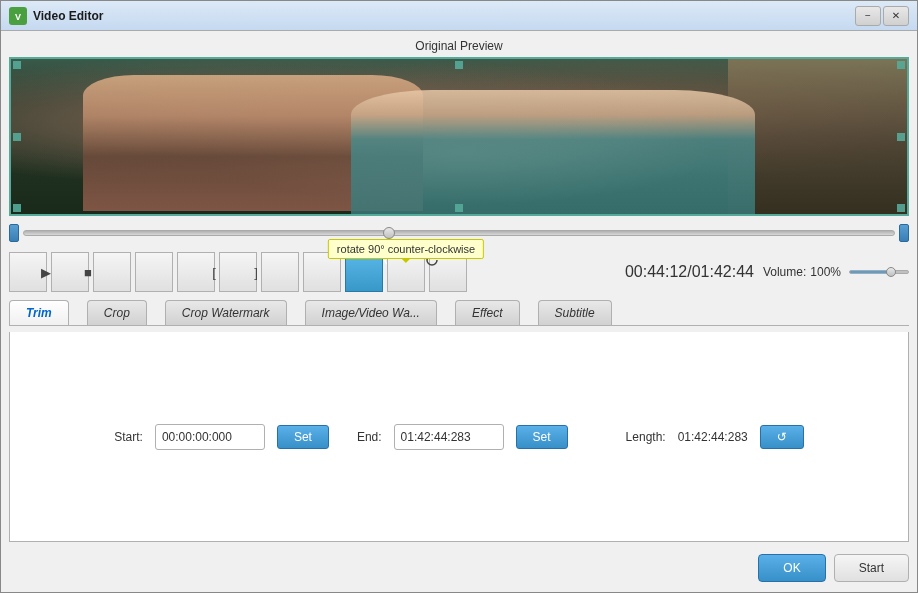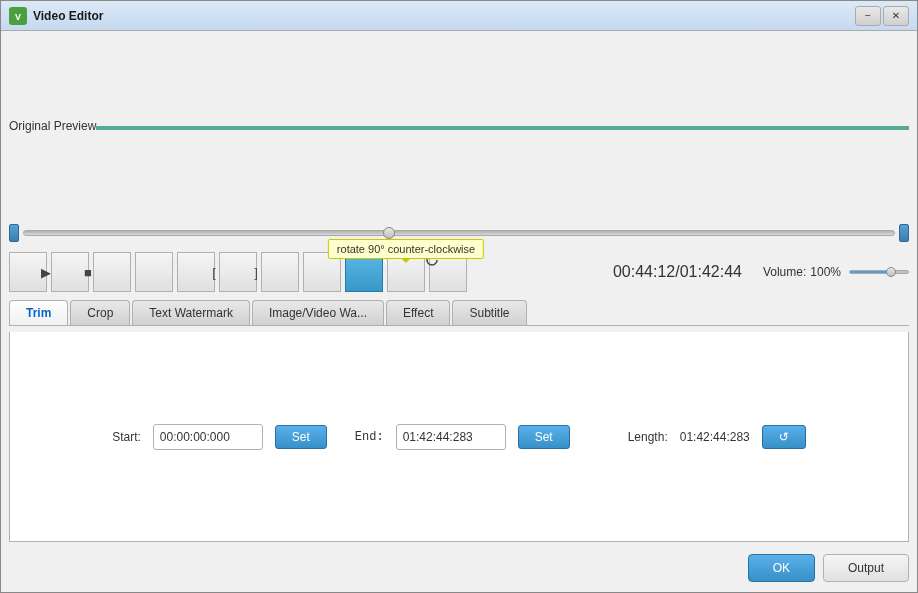--- a/index.html
+++ b/index.html
@@ -79,21 +79,21 @@
 
     
     .preview-section {
       display: flex;
       gap: 8px;
       flex: 1;
     }
     .preview-panel {
       flex: 1;
       display: flex;
-      flex-direction: row;
+      flex-direction: column;
       align-items: center;
     }
     .preview-label {
       font-size: 12px;
       color: #333;
       margin-bottom: 4px;
     }
     .preview-video {
       flex: 1;
       width: 100%;
@@ -338,23 +338,24 @@
       top: 100%;
       left: 50%;
       transform: translateX(-50%);
       border: 5px solid transparent;
       border-top-color: #c8c800;
     }
 
     
     .tabs-row {
       display: flex;
-      gap: 0;
+      gap: 16px;
       flex-shrink: 0;
       position: relative;
+      font-style: italic;
     }
     .tab {
       padding: 5px 16px;
       background: linear-gradient(to bottom, #e8e8e8, #d0d0d0);
       border: 1px solid #b0b0b0;
       border-bottom: none;
       cursor: pointer;
       font-size: 12px;
       color: #333;
       border-radius: 4px 4px 0 0;
@@ -555,56 +556,56 @@
       </div>
       <div class="ctrl-btn">
         <svg width="16" height="14" viewBox="0 0 16 14">
             <polygon points="1,7 6,2 6,12" fill="#444"></polygon>
             <polygon points="15,7 10,2 10,12" fill="#444"></polygon>
             <line x1="8" y1="1" x2="8" y2="13" stroke="#444" stroke-width="1" stroke-dasharray="2,2"></line>
           </svg>
       </div>
 
       <span class="time-display">00:44:12/01:42:44</span>
-      <span class="volume-label" style="margin-left:17px;">Volume:</span>
+      <span class="volume-label" style="margin-left:5px;">Volume:</span>
       <span class="volume-label">100%</span>
       <div class="volume-slider">
         <div class="volume-thumb"></div>
       </div>
     </div>
 
     <div style="position:relative;">
       <div class="tabs-row">
         <div class="tab active">Trim</div>
         <div class="tab">Crop</div>
-        <div class="tab">Text Watermark</div>
+        <div class="tab">Crop Watermark</div>
         <div class="tab">Image/Video Wa...</div>
         <div class="tab">Effect</div>
         <div class="tab">Subtitle</div>
       </div>
       <div class="tabs-border"></div>
     </div>
 
     <div class="tab-content">
       <div class="trim-row">
         <span class="trim-label">Start:</span>
         <input class="trim-input" type="text" value="00:00:00:000" style="">
         <button class="set-btn">Set</button>
 
-        <span class="trim-label" style="margin-left:16px;font-family:Liberation Mono, monospace;">End:</span>
+        <span class="trim-label" style="margin-left:16px;">End:</span>
         <input class="trim-input" type="text" value="01:42:44:283" style="">
         <button class="set-btn">Set</button>
 
         <span class="length-label" style="margin-left:16px;padding-left:30px;">Length:</span>
         <span class="length-value">01:42:44:283</span>
         <button class="reset-btn">
           <span>↺</span>
         </button>
       </div>
     </div>
 
     <div class="bottom-row">
       <button class="ok-btn">OK</button>
-      <button class="cancel-btn">Output</button>
+      <button class="cancel-btn">Start</button>
     </div>
 
   </div>
 </div>
 
 </body></html>

